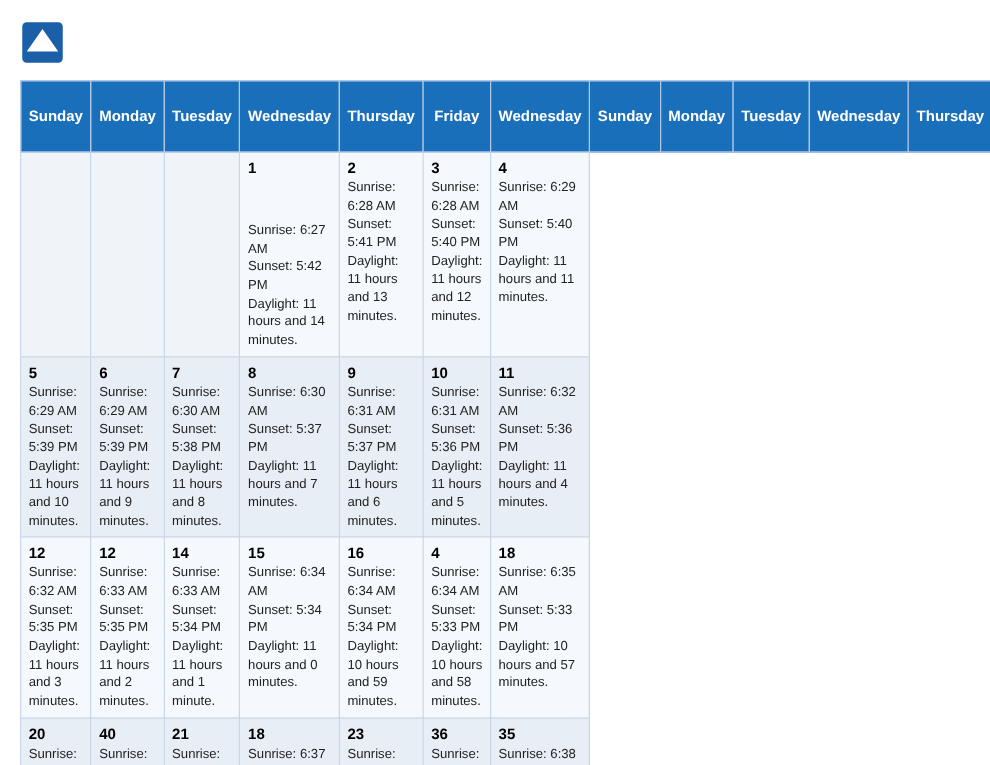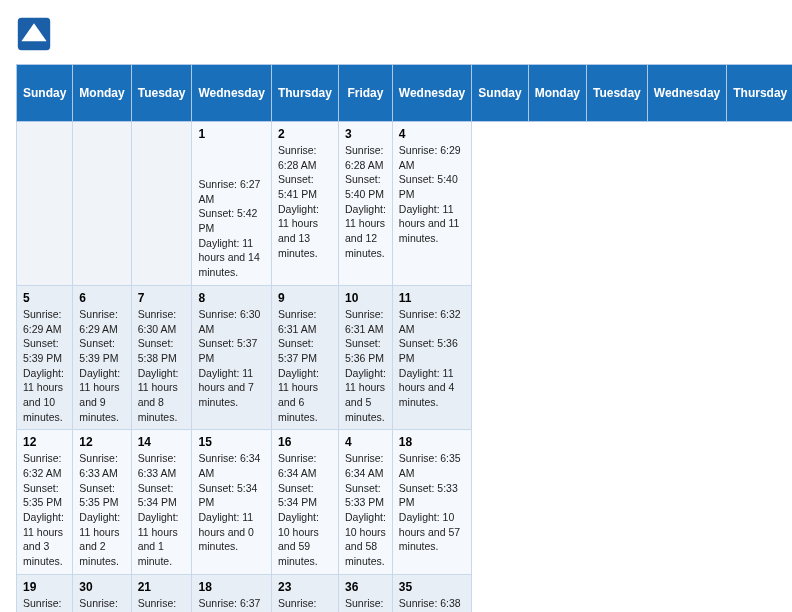--- a/index.html
+++ b/index.html
@@ -238,27 +238,27 @@
         </td>
         <td>
           <span class="day-num">18</span>
           <div class="day-info" style="white-space: pre-line;">Sunrise: 6:35 AM
 Sunset: 5:33 PM
 Daylight: 10 hours and 57 minutes.</div>
         </td>
       </tr>
       <tr>
         <td>
-          <span class="day-num">19</span>
+          <span class="day-num">20</span>
           <div class="day-info" style="white-space: pre-line;">Sunrise: 6:35 AM
 Sunset: 5:32 PM
 Daylight: 10 hours and 57 minutes.</div>
         </td>
         <td>
-          <span class="day-num">30</span>
+          <span class="day-num">40</span>
           <div class="day-info" style="white-space: pre-line;">Sunrise: 6:36 AM
 Sunset: 5:32 PM
 Daylight: 10 hours and 56 minutes.</div>
         </td>
         <td>
           <span class="day-num">21</span>
           <div class="day-info" style="white-space: pre-line;">Sunrise: 6:36 AM
 Sunset: 5:32 PM
 Daylight: 10 hours and 55 minutes.</div>
         </td>

